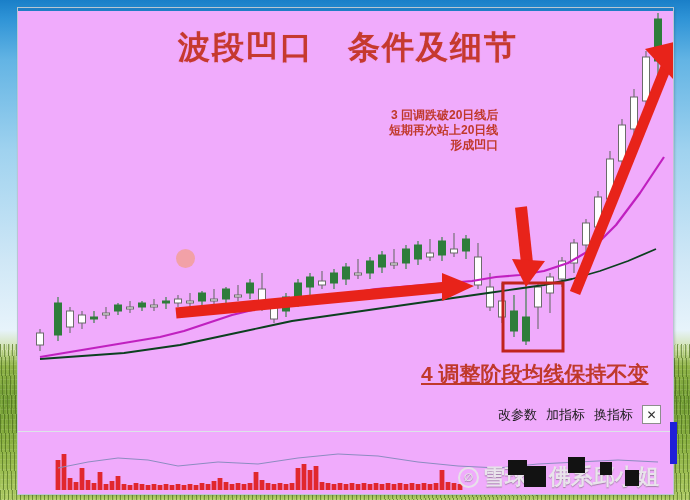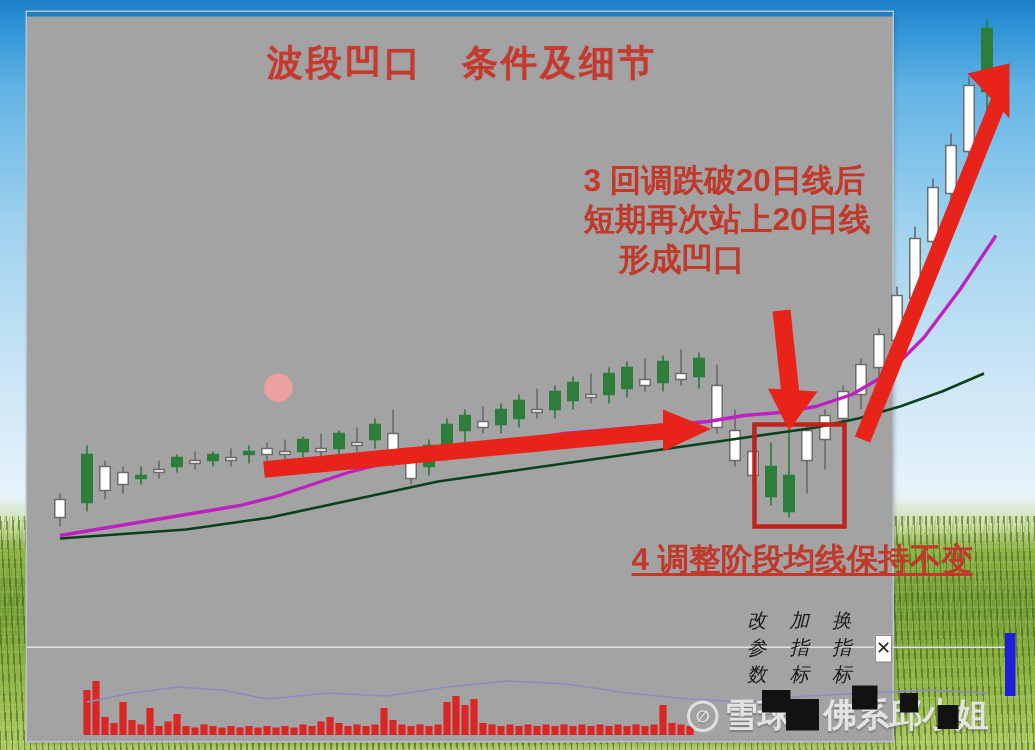--- a/index.html
+++ b/index.html
@@ -17,40 +17,40 @@
       #cfe0a8 350px,#8fb347 366px,#6f9b33 400px,#87ae3f 440px,#9dbe52 470px,#b4cf6a 500px);
   }
   .grass-tex{position:absolute;left:0;top:344px;width:690px;height:156px;
     background-image:
       repeating-linear-gradient(87deg, rgba(60,92,20,.55) 0 1px, rgba(0,0,0,0) 1px 4px),
       repeating-linear-gradient(95deg, rgba(150,186,80,.45) 0 1px, rgba(0,0,0,0) 1px 3px),
       repeating-linear-gradient(to bottom, rgba(255,255,255,.10) 0 1px, rgba(0,0,0,0) 1px 5px);
   }
 
   
-  .win{position:absolute;left:18px;top:8px;width:577px;height:486px;
-    background:#a3a3a3;box-shadow:0 0 0 1px #b9c6d2, 1px 1px 3px rgba(0,0,0,.28);font-style:italic;}
+  .win{position:absolute;left:18px;top:8px;width:655px;height:486px;
+    background:#f0abfc;box-shadow:0 0 0 1px #b9c6d2, 1px 1px 3px rgba(0,0,0,.28);}
   .win-top-edge{position:absolute;left:0;top:0;width:100%;height:3px;background:#1f7ec4;}
 
   
   .price-pane{position:absolute;left:0;top:3px;width:655px;height:420px;overflow:hidden;}
   .vol-pane{position:absolute;left:0;top:423px;width:655px;height:63px;overflow:hidden;
     border-top:1px solid #dde3e8;}
 
   svg.layer{position:absolute;left:0;top:0;overflow:visible;}
 
   
-  .title{position:absolute;left:178px;top:26px;font-size:24px;letter-spacing:2px;
+  .title{position:absolute;left:178px;top:26px;font-size:32px;letter-spacing:2px;
     color:#c6392f;font-weight:700;white-space:pre;
     text-shadow:0 0 1px rgba(198,57,47,.35);}
 
   .anno{position:absolute;color:#c0392b;font-weight:700;white-space:pre;line-height:1.26;}
   #anno1{left:168px;top:230px;font-size:17px;}
   #anno2{left:170px;top:357px;font-size:17px;}
-  #anno3{left:389px;top:108px;font-size:21px;text-align:left;}
+  #anno3{left:389px;top:108px;font-size:12px;text-align:right;}
   #anno4{left:421px;top:361px;font-size:21px;text-decoration:underline;}
 
   .pinkdot{position:absolute;left:176px;top:249px;width:19px;height:19px;border-radius:50%;
     background:#f2a0a0;opacity:.92;}
 
   
   .toolbar{position:absolute;left:480px;top:397px;display:flex;align-items:center;gap:9px;
     font-size:13px;color:#1a1a1a;}
   .toolbar .tb{cursor:default;}
   .closebox{width:17px;height:17px;border:1px solid #8d8d8d;background:#fdfdfd;

